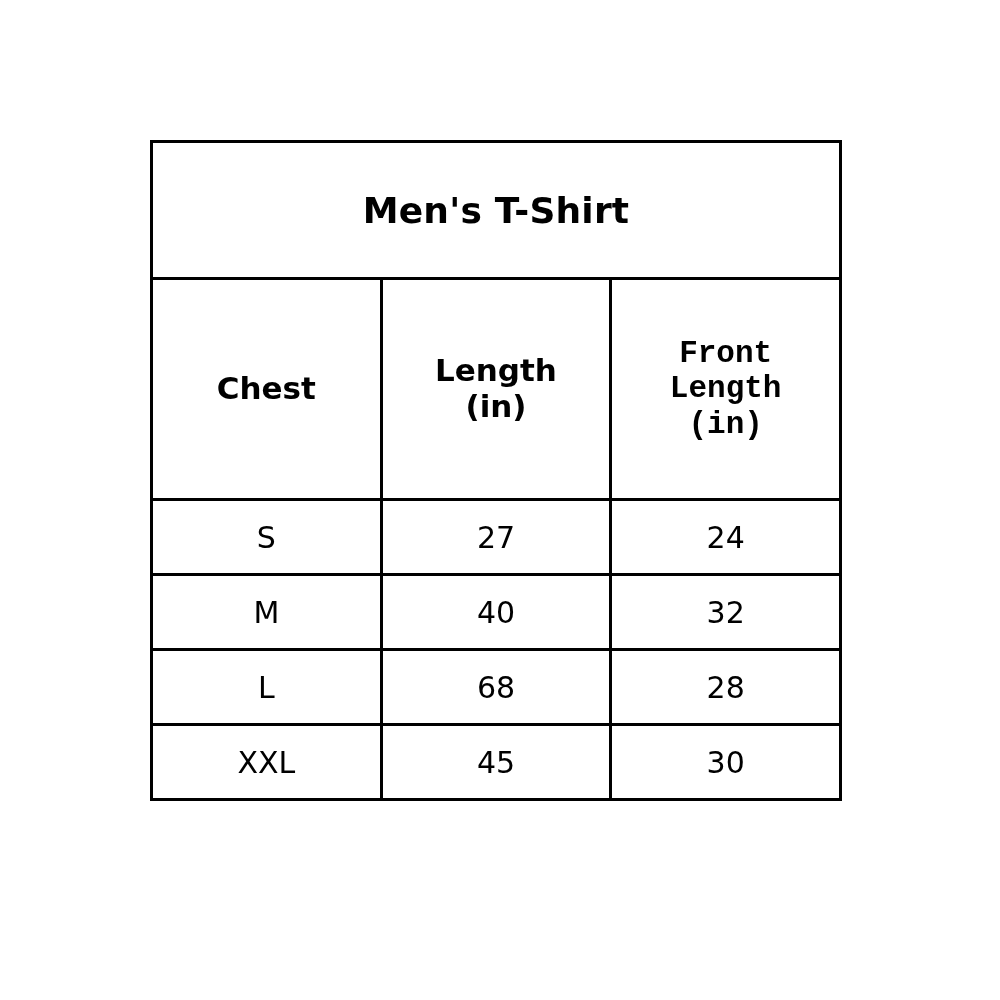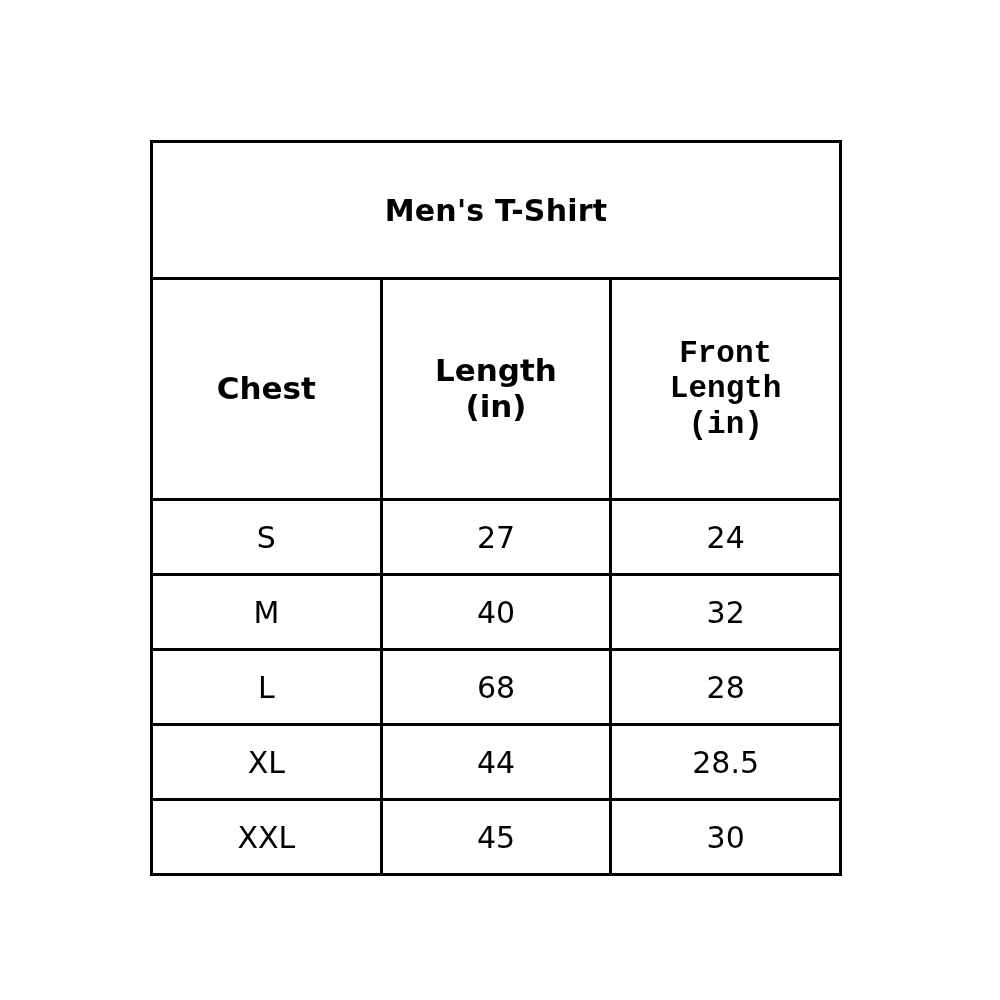--- a/index.html
+++ b/index.html
@@ -26,21 +26,21 @@
   }
   .size-table td, .size-table th {
     border: 3px solid #000000;
     text-align: center;
     vertical-align: middle;
     color: #000000;
     padding: 0;
   }
   .title-cell {
     height: 134px;
-    font-size: 30px;
+    font-size: 36px;
     font-weight: bold;
     letter-spacing: 0.2px;
   }
   .head-cell {
     height: 218px;
     font-size: 31px;
     font-weight: bold;
     line-height: 1.15;
   }
   .data-cell {
@@ -84,24 +84,19 @@
         <td class="data-cell">M</td>
         <td class="data-cell">40</td>
         <td class="data-cell">32</td>
       </tr>
       <tr>
         <td class="data-cell">L</td>
         <td class="data-cell">68</td>
         <td class="data-cell">28</td>
       </tr>
       <tr>
-        <td class="data-cell">XL</td>
-        <td class="data-cell">44</td>
-        <td class="data-cell">28.5</td>
-      </tr>
-      <tr>
         <td class="data-cell">XXL</td>
         <td class="data-cell">45</td>
         <td class="data-cell">30</td>
       </tr>
     </tbody>
   </table>
 </div>
 
 </body></html>

